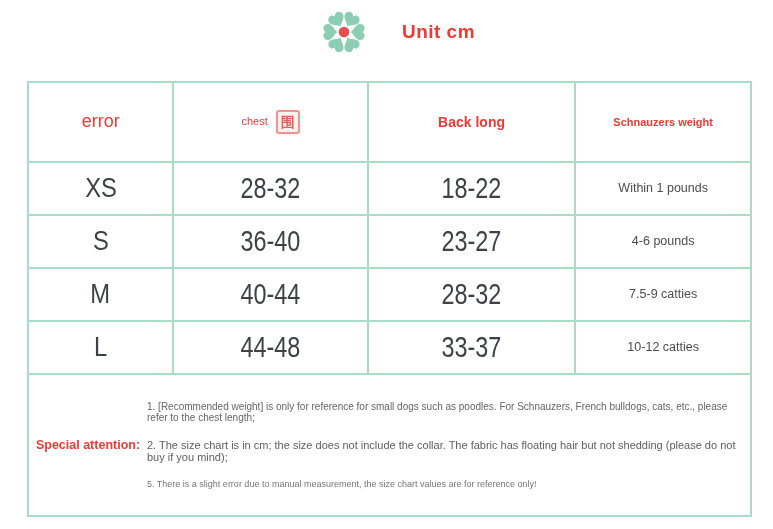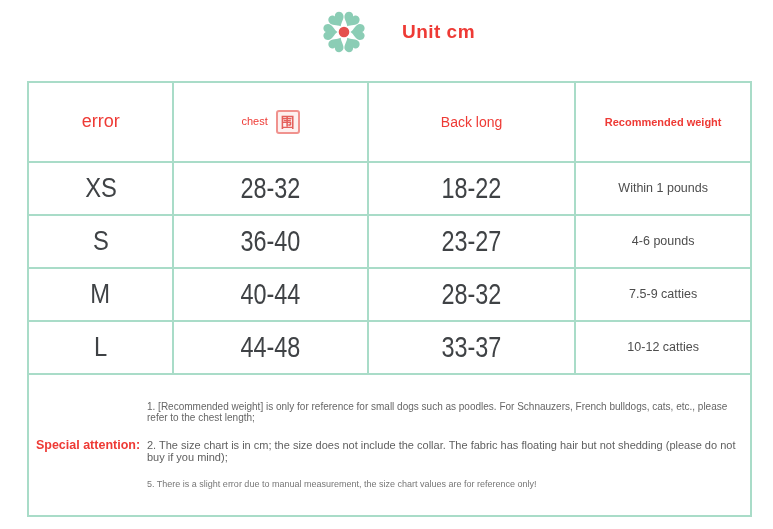--- a/index.html
+++ b/index.html
@@ -34,21 +34,21 @@
     border:2px solid #a9dcc8;
     text-align:center; vertical-align:middle;
     padding:0; background:#ffffff;
   }
   tr.head-row   { height:57px; }
   tr.data-row   { height:38px;border-radius:12px; }
   tr.notes-row  { height:102px; }
 
   th.h-size   { color:#ee3a35; font-size:18px; font-weight:normal; }
   th.h-chest  { color:#ee3a35; font-size:11px; font-weight:normal; }
-  th.h-back   { color:#ee3a35; font-size:14px; font-weight:normal; }
+  th.h-back   { color:#ee3a35; font-size:14px; font-weight:bold; }
   th.h-weight { color:#ee3a35; font-size:11px; font-weight:bold; }
 
   .stamp {
     display:inline-block; vertical-align:middle;
     width:20px; height:20px; line-height:20px; margin-left:8px;
     border:2px solid #f0928e; border-radius:3px;
     background:#fdf0ef; color:#e4605c;
     font-size:14px; font-weight:bold; text-align:center;
   }
 
@@ -110,21 +110,21 @@
       <th class="h-size">
         <span>error</span>
       </th>
       <th class="h-chest">
         <span>chest</span><span class="stamp">围</span>
       </th>
       <th class="h-back">
         <span>Back long</span>
       </th>
       <th class="h-weight">
-        <span>Recommended weight</span>
+        <span>Schnauzers weight</span>
       </th>
     </tr>
 
     <tr class="data-row">
       <td class="size-cell"><span class="cond2">XS</span></td>
       <td class="num-cell"><span class="cond">28-32</span></td>
       <td class="num-cell"><span class="cond">18-22</span></td>
       <td class="weight-cell"><span>Within 1 pounds</span></td>
     </tr>
 

